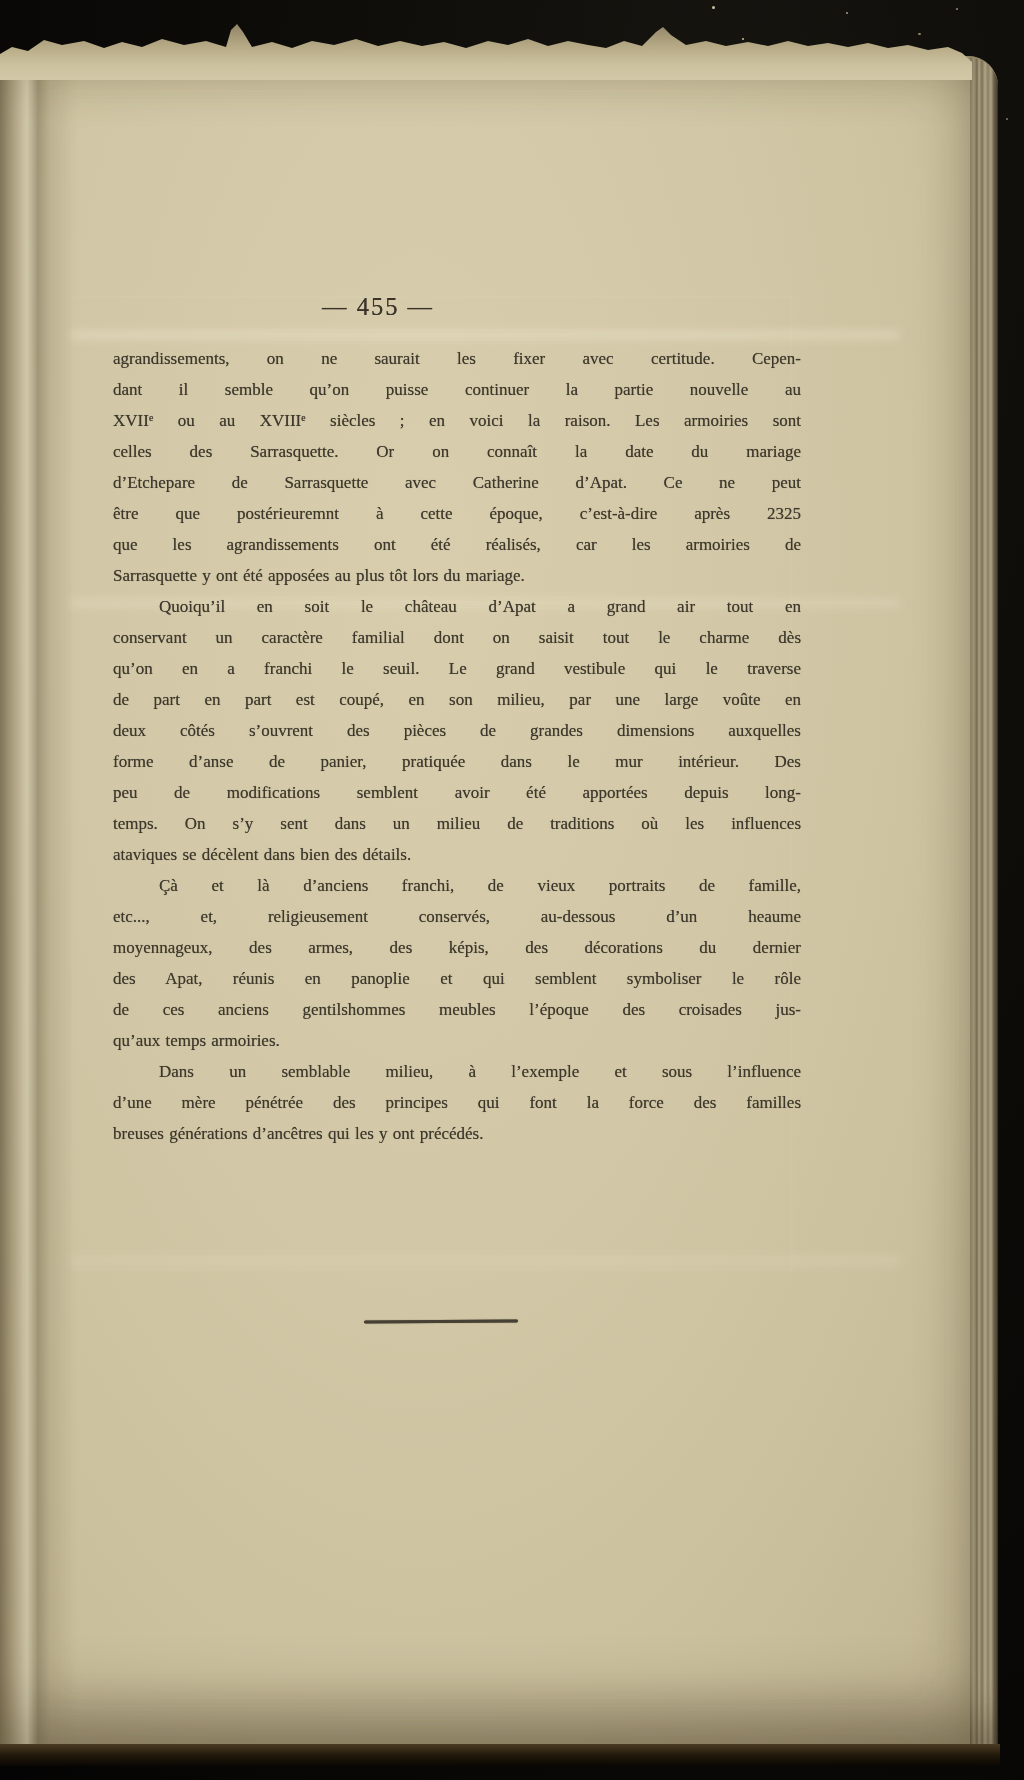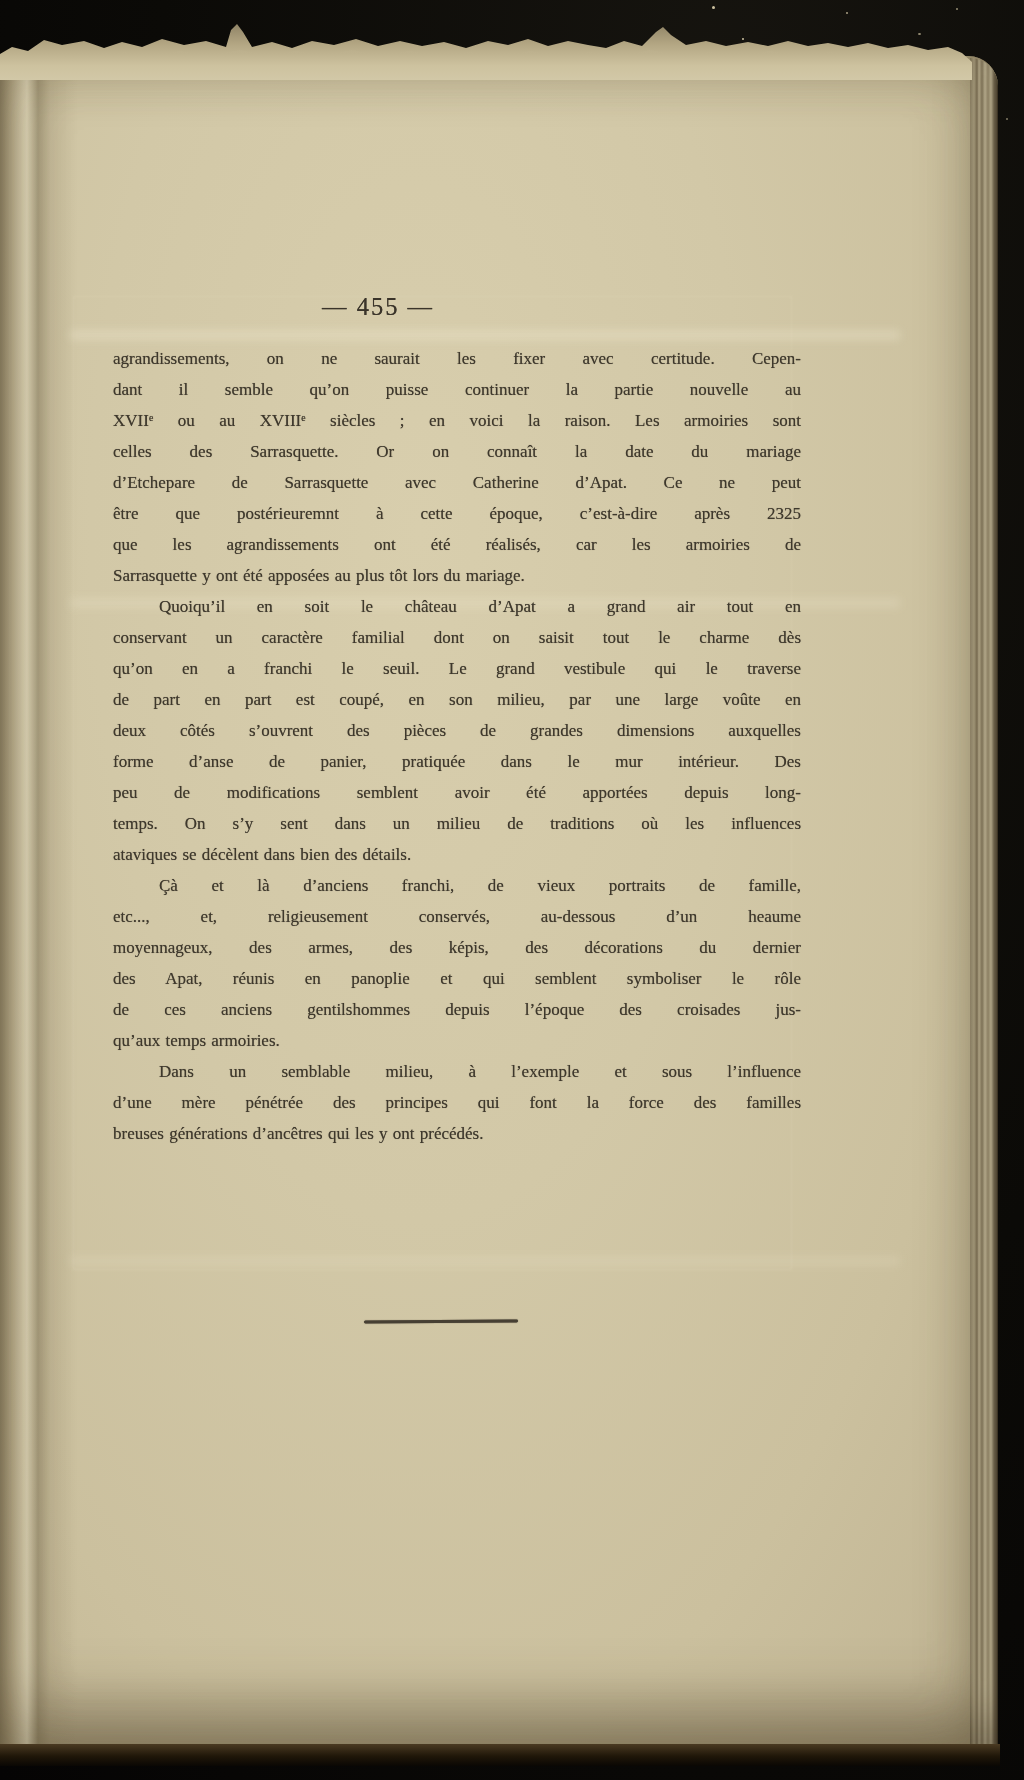--- a/index.html
+++ b/index.html
@@ -157,21 +157,21 @@
         <div class="line">forme d’anse de panier, pratiquée dans le mur intérieur. Des</div>
         <div class="line">peu de modifications semblent avoir été apportées depuis long-</div>
         <div class="line">temps. On s’y sent dans un milieu de traditions où les influences</div>
         <div class="line last">ataviques se décèlent dans bien des détails.</div>
       </div>
       <div class="para indent">
         <div class="line">Çà et là d’anciens franchi, de vieux portraits de famille,</div>
         <div class="line">etc..., et, religieusement conservés, au-dessous d’un heaume</div>
         <div class="line">moyennageux, des armes, des képis, des décorations du dernier</div>
         <div class="line">des Apat, réunis en panoplie et qui semblent symboliser le rôle</div>
-        <div class="line">de ces anciens gentilshommes depuis l’époque des croisades jus-</div>
+        <div class="line">de ces anciens gentilshommes meubles l’époque des croisades jus-</div>
         <div class="line last">qu’aux temps armoiries.</div>
       </div>
       <div class="para indent">
         <div class="line">Dans un semblable milieu, à l’exemple et sous l’influence</div>
         <div class="line">d’une mère pénétrée des principes qui font la force des familles</div>
         <div class="line last">breuses générations d’ancêtres qui les y ont précédés.</div>
       </div>
     </div>
 
   <div class="divider"></div>

